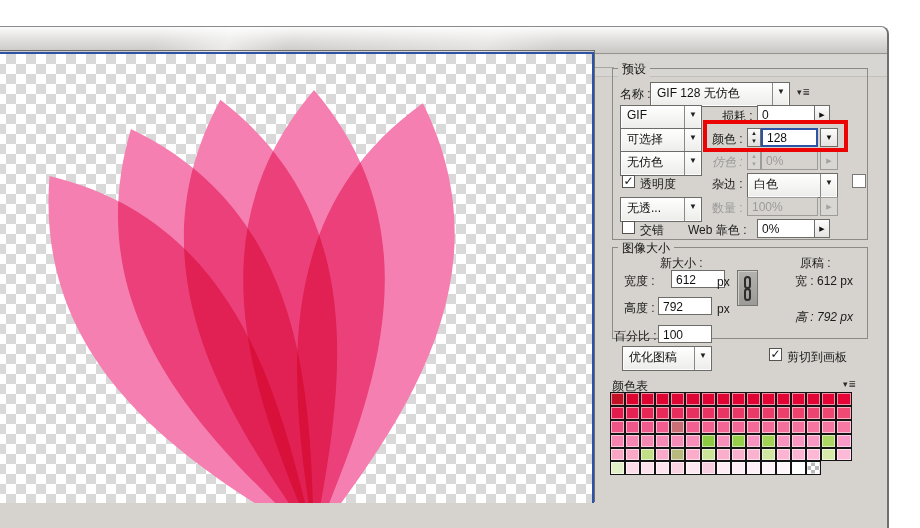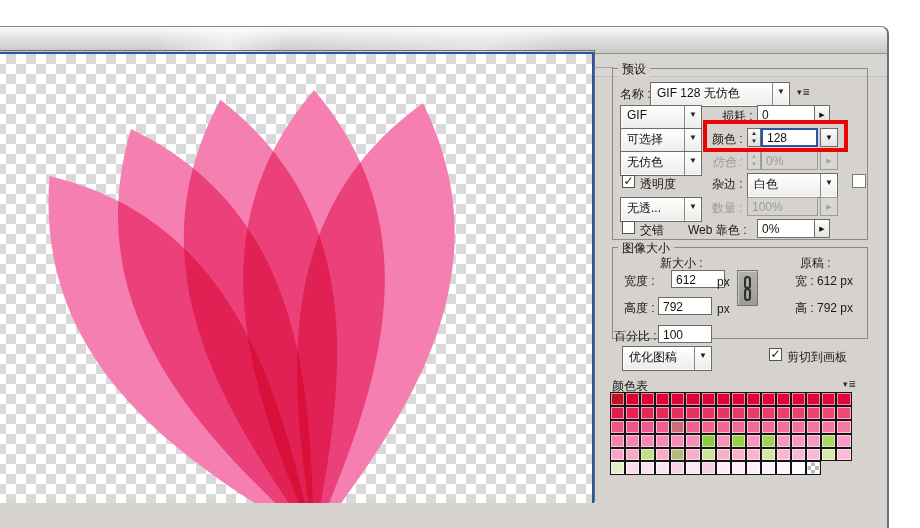--- a/index.html
+++ b/index.html
@@ -199,21 +199,21 @@
   <span class="lbl" style="left:795px; top:273px;">宽 : 612 px</span>
 
   <div class="link-btn" style="left:737px; top:270px;">
     <span class="chain c1"></span>
     <span class="chain c2"></span>
   </div>
 
   <span class="lbl" style="left:624px; top:300px;">高度 :</span>
   <div class="field" style="left:658px; top:297px; width:54px; height:18px;">792</div>
   <span class="lbl" style="left:717px; top:302px;">px</span>
-  <span class="lbl" style="left:795px; top:300px;">高 : 792 px</span>
+  <span class="lbl" style="left:795px; top:309px;font-style:italic;">高 : 792 px</span>
 
   <span class="lbl" style="left:614px; top:328px;">百分比 :</span>
   <div class="field" style="left:658px; top:325px; width:54px; height:18px;">100</div>
 
   <div class="combo" style="left:622px; top:346px; width:90px;">
     <span class="ct">优化图稿</span>
     <span class="ca">▼</span>
   </div>
   <div class="check" style="left:769px; top:348px;"><span>✓</span></div>
   <span class="lbl" style="left:787px; top:349px;">剪切到画板</span>

